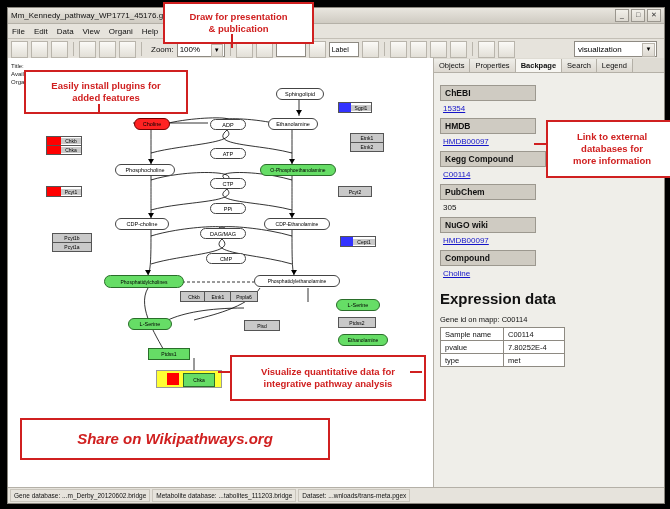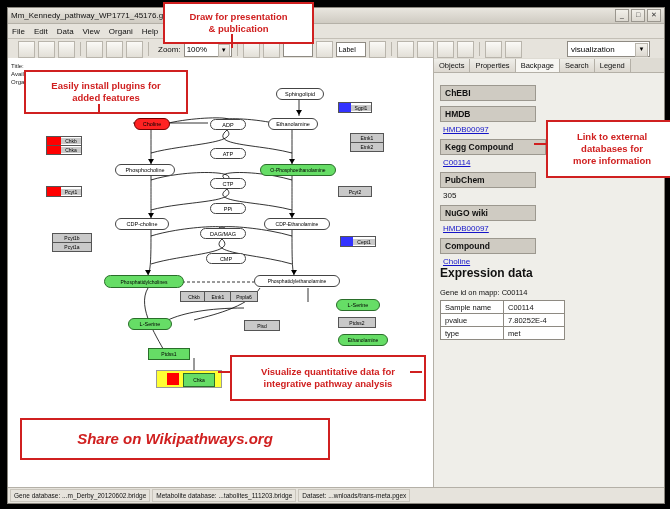--- a/index.html
+++ b/index.html
@@ -4,42 +4,42 @@
 <style>
   html,body{margin:0;padding:0;background:#000;}
   body{width:670px;height:509px;overflow:hidden;font-family:"Liberation Sans",sans-serif;}
   #app{position:absolute;left:7px;top:7px;width:656px;height:495px;background:#d9d5cd;border:1px solid #8a867e;}
   .titlebar{height:15px;background:linear-gradient(#e9e6df,#cfcbc2);border-bottom:1px solid #b4b0a7;display:flex;align-items:center;padding:0 3px;}
   .titlebar .t{font-size:8px;color:#111;flex:1;white-space:nowrap;overflow:hidden;}
   .winbtns{display:flex;gap:2px;}
   .winbtn{width:12px;height:11px;border:1px solid #9a968e;background:linear-gradient(#f2f0ea,#ddd9d1);font-size:7px;line-height:10px;text-align:center;color:#333;}
   .menubar{height:14px;background:#e6e3dc;border-bottom:1px solid #c3bfb6;display:flex;align-items:center;padding:0 4px;gap:9px;}
   .menubar span{font-size:8px;color:#111;}
-  .toolbar{height:20px;background:#e6e3dc;border-bottom:1px solid #c3bfb6;display:flex;align-items:center;padding:0 10px;gap:3px;}
+  .toolbar{height:20px;background:#e6e3dc;border-bottom:1px solid #c3bfb6;display:flex;align-items:center;padding:0 3px;gap:3px;}
   .tb-btn{width:15px;height:15px;border:1px solid #b9b5ac;background:linear-gradient(#fbfaf7,#e2dfd7);}
   .tb-sep{width:1px;height:14px;background:#b9b5ac;margin:0 2px;}
   .zoomlabel{font-size:8px;color:#111;margin-left:4px;}
   .zoomcombo{width:44px;height:13px;border:1px solid #8e8a82;background:#fff;font-size:8px;display:flex;align-items:center;padding-left:2px;position:relative;}
   .zoomcombo .arrow{position:absolute;right:1px;top:1px;width:10px;height:11px;background:linear-gradient(#f3f1ec,#ddd9d1);border:1px solid #b9b5ac;font-size:6px;text-align:center;line-height:10px;}
   .combosm{width:26px;height:13px;border:1px solid #8e8a82;background:#fff;font-size:7px;display:flex;align-items:center;padding-left:2px;position:relative;}
   .vizcombo{width:78px;height:14px;border:1px solid #8e8a82;background:#fff;font-size:8px;display:flex;align-items:center;padding-left:3px;position:relative;margin-left:auto;margin-right:4px;}
   .vizcombo .arrow{position:absolute;right:1px;top:1px;width:11px;height:12px;background:linear-gradient(#f3f1ec,#ddd9d1);border:1px solid #b9b5ac;font-size:6px;text-align:center;line-height:11px;}
   .body{position:absolute;left:0;top:50px;right:0;bottom:16px;display:flex;}
   .canvaswrap{position:relative;width:425px;background:#fff;border-right:1px solid #b4b0a7;overflow:hidden;}
   .leftmeta{position:absolute;left:3px;top:4px;font-size:6px;color:#222;line-height:8px;}
   .sidebar{flex:1;background:#efeee9;display:flex;flex-direction:column;}
   .tabs{display:flex;height:14px;background:#dedbd3;border-bottom:1px solid #b4b0a7;align-items:center;}
   .tab{font-size:7.5px;padding:2px 5px;border-right:1px solid #b4b0a7;background:linear-gradient(#efeee9,#dcd8d0);color:#111;}
-  .tab.active{background:#f7f6f2;font-weight:normal;}
+  .tab.active{background:#f7f6f2;font-weight:bold;}
   .sidecontent{flex:1;padding:4px 6px;overflow:hidden;}
   .secthead{background:#cfcbc2;border:1px solid #9c988f;font-size:8.5px;font-weight:bold;padding:2px 4px;width:86px;margin-top:5px;color:#111;}
   .secthead:first-child{margin-top:8px;}
   .linkv{color:#1414c8;text-decoration:underline;font-size:8px;margin:3px 0 0 3px;display:block;}
   .plainv{color:#111;font-size:8px;margin:3px 0 0 3px;display:block;}
-  .exprhead{font-size:12px;font-weight:bold;color:#111;}
+  .exprhead{font-size:15px;font-weight:bold;color:#111;margin-top:12px;}
   .geneid{font-size:7.5px;color:#111;margin-top:8px;}
   table.dt{border-collapse:collapse;margin-top:3px;}
   table.dt td{border:1px solid #8e8a82;font-size:7.5px;padding:1px 4px;background:#fff;color:#111;height:10px;}
   table.dt td.k{width:54px;}
   table.dt td.v{width:52px;}
   .statusbar{position:absolute;left:0;right:0;bottom:0;height:15px;background:#e6e3dc;border-top:1px solid #b4b0a7;display:flex;align-items:center;}
   .statusbar .cell{font-size:6.5px;color:#111;border:1px solid #c9c5bc;height:11px;line-height:11px;padding:0 3px;margin-left:2px;white-space:nowrap;}
   
   .node{position:absolute;font-size:5.5px;color:#000;display:flex;align-items:center;justify-content:center;text-align:center;line-height:6px;}
   .gene{background:#c9c9c9;border:1px solid #555;}
@@ -220,20 +220,21 @@
     <div class="sidebar">
       <div class="tabs">
         <div class="tab">Objects</div>
         <div class="tab">Properties</div>
         <div class="tab active">Backpage</div>
         <div class="tab">Search</div>
         <div class="tab">Legend</div>
       </div>
       <div class="sidecontent">
         <div class="secthead">ChEBI</div>
+        <a class="linkv">15354</a>
 
         <div class="secthead">HMDB</div>
         <a class="linkv">HMDB00097</a>
 
         <div class="secthead" style="width:96px;">Kegg Compound</div>
         <a class="linkv">C00114</a>
 
         <div class="secthead">PubChem</div>
         <span class="plainv">305</span>
 

